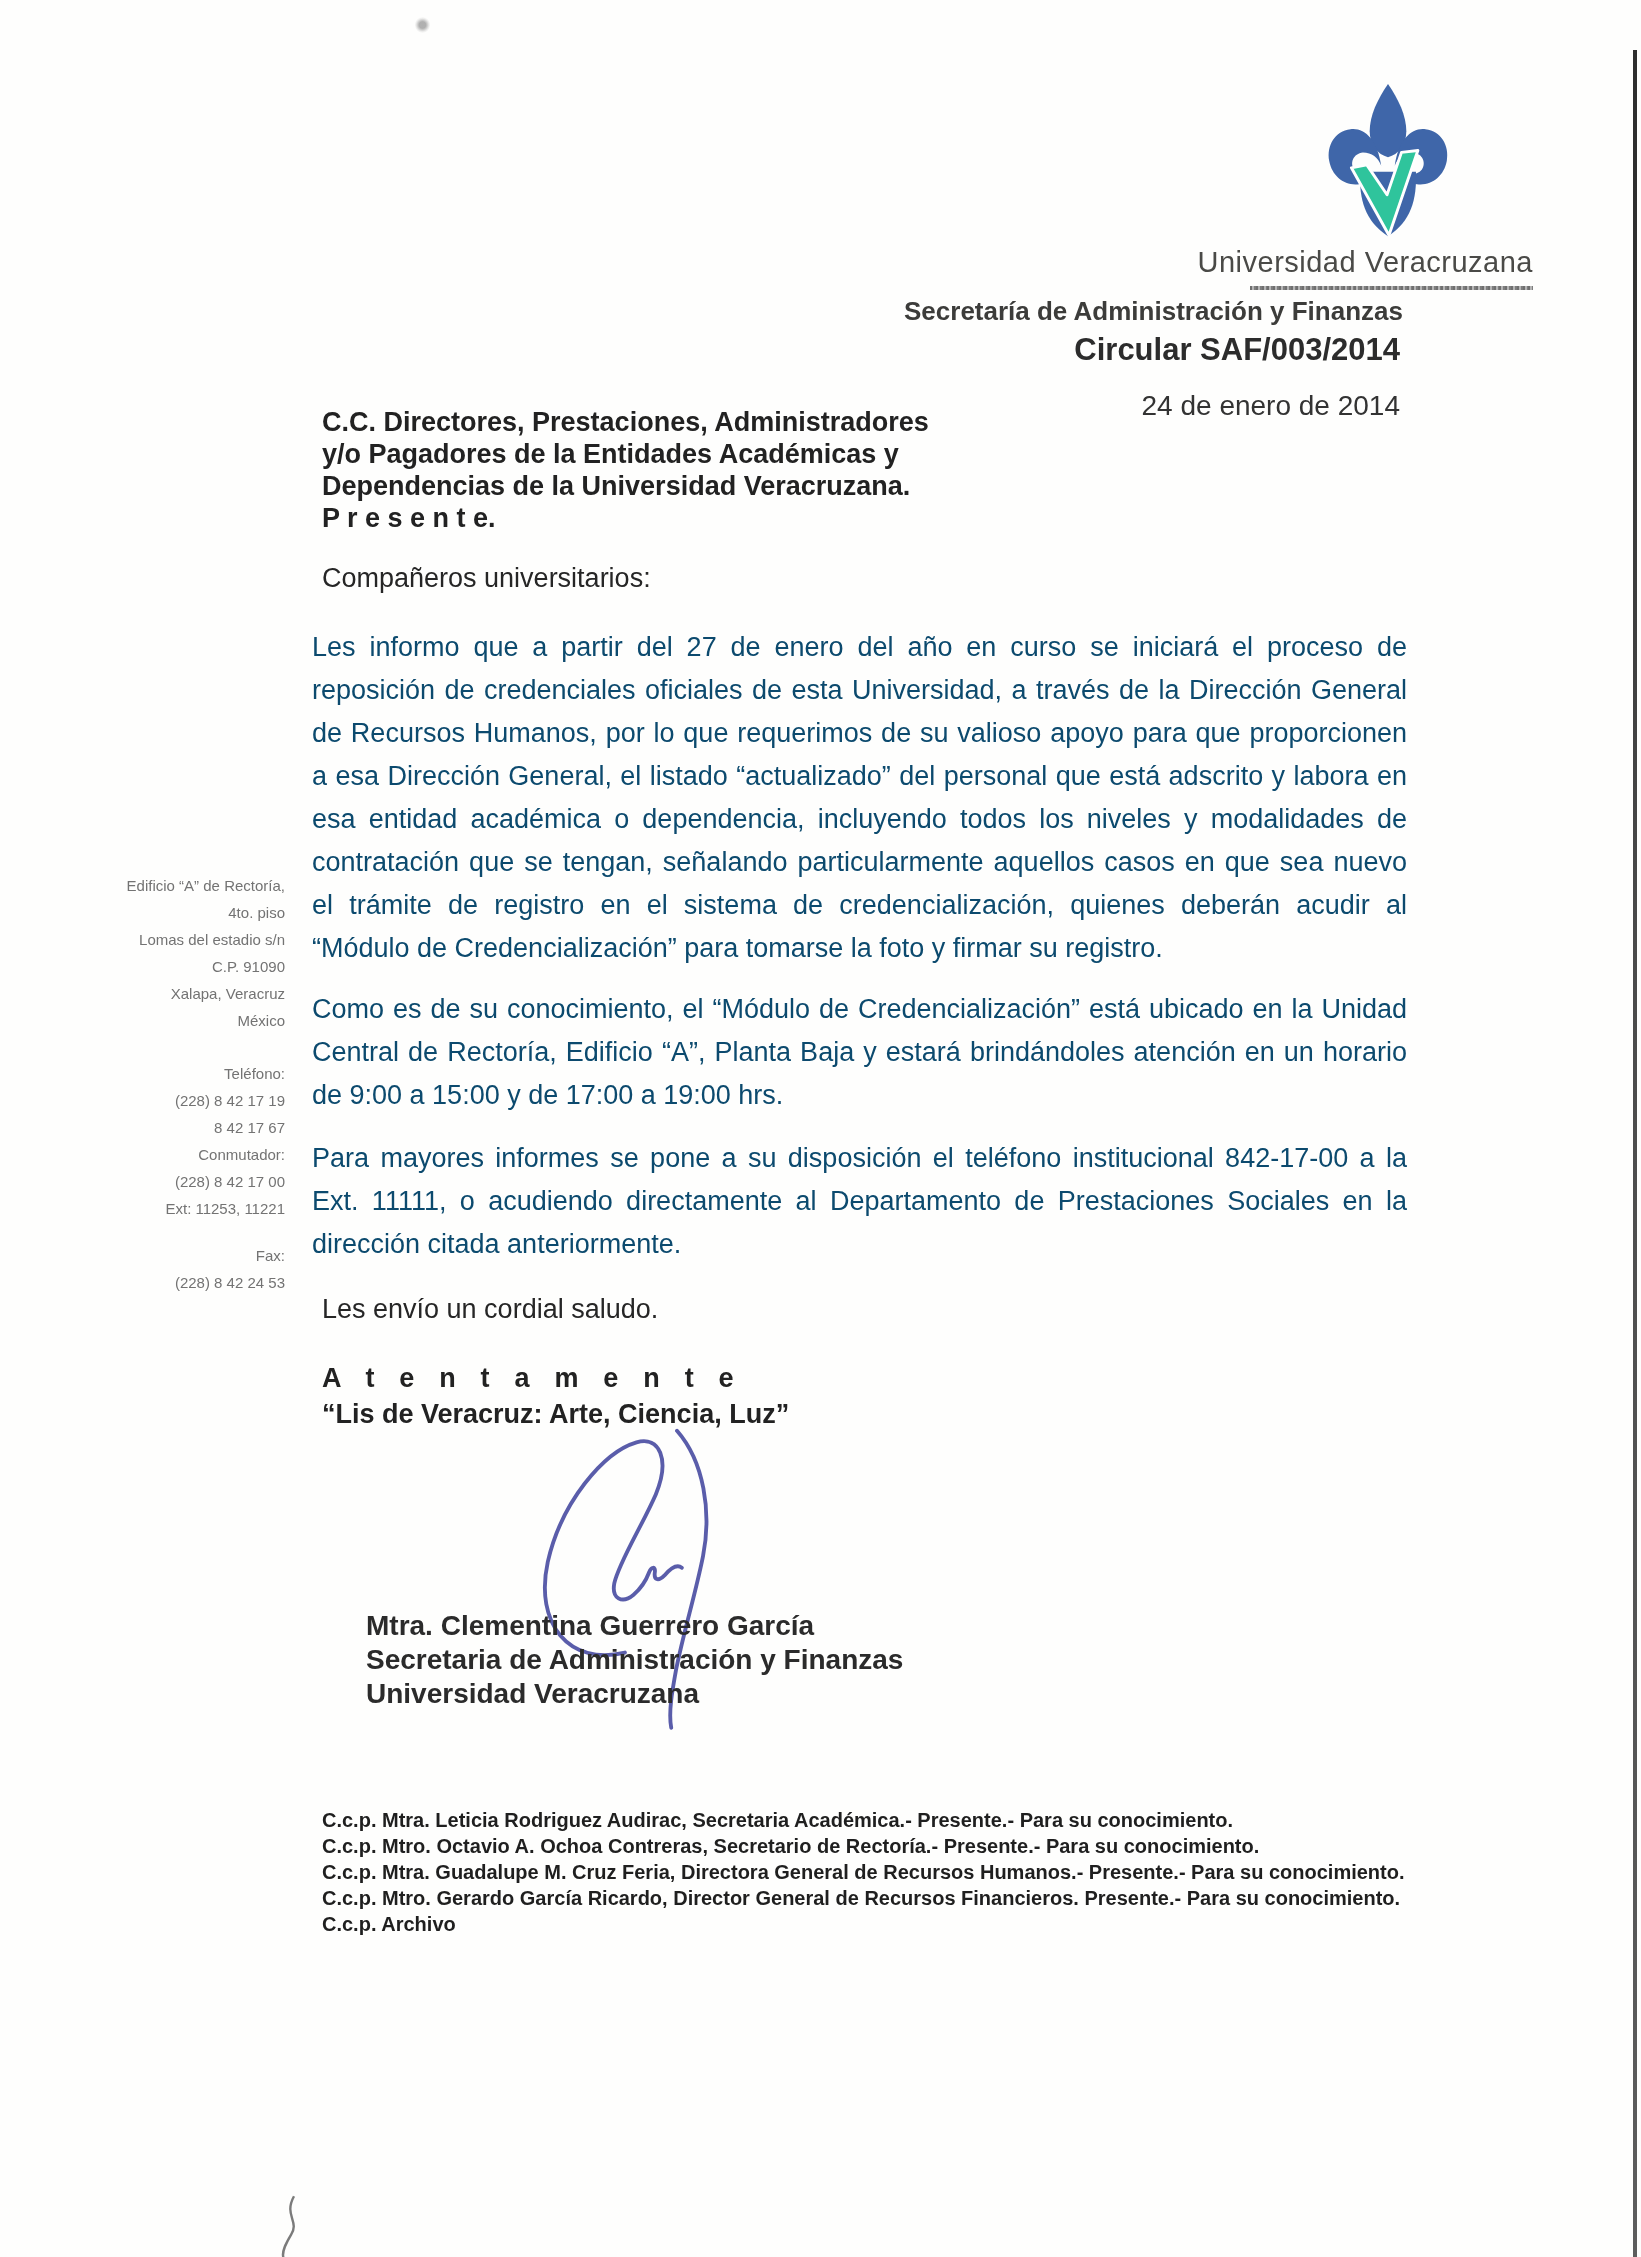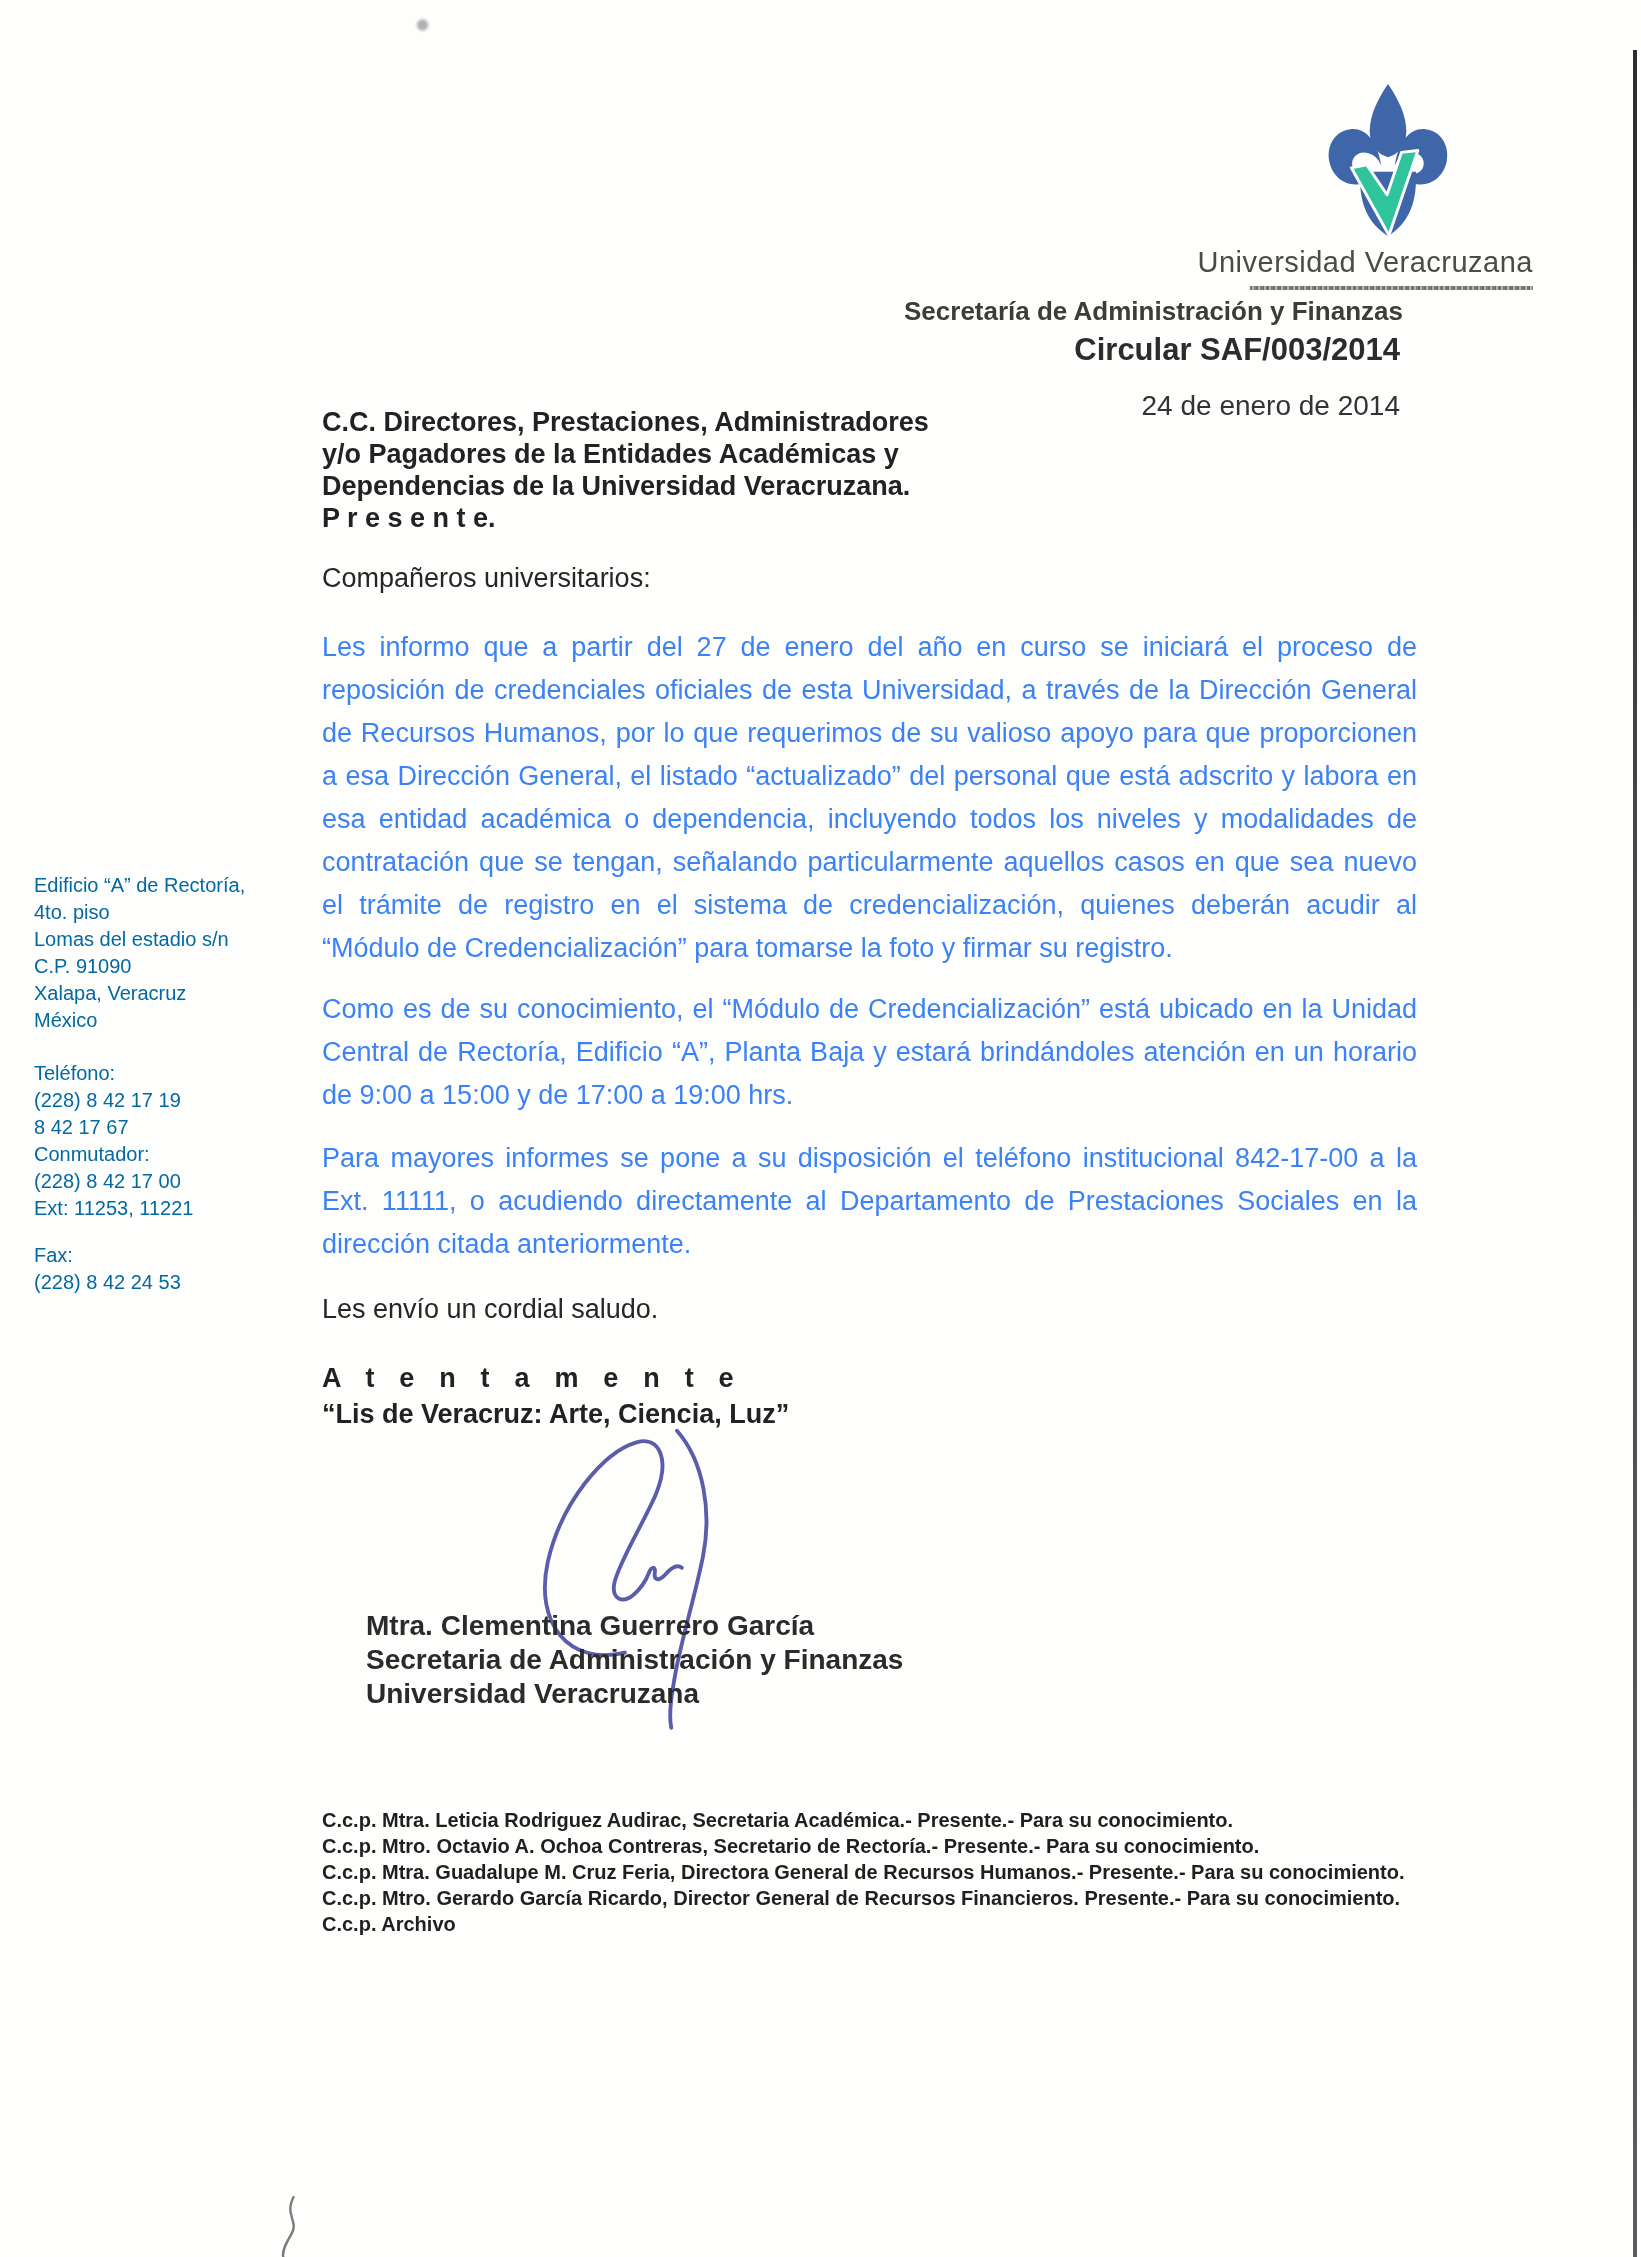--- a/index.html
+++ b/index.html
@@ -35,21 +35,21 @@
     text-align:right;font-size:28px;color:#333;margin-top:20px;
   }
   
   .recipient{
     position:absolute;left:322px;top:406px;width:966px;
     font-size:27px;font-weight:700;line-height:32px;color:#222;
   }
   .salutation{
     position:absolute;left:322px;top:563px;width:869px;font-size:27px;
   }
-  .bodycol{position:absolute;left:322px;width:1095px;font-size:27px;line-height:43px;text-align:justify;color:#3b82f6;}
+  .bodycol{position:absolute;left:312px;width:1095px;font-size:27px;line-height:43px;text-align:justify;color:#0c4a6e;}
   .p1{top:626px;}
   .p2{top:988px;}
   .p3{top:1137px;}
   .closing-line{position:absolute;left:322px;top:1294px;width:869px;font-size:27px;}
   .atentamente{
     position:absolute;left:322px;top:1363px;width:869px;
     font-size:27px;font-weight:700;letter-spacing:8.7px;color:#222;
   }
   .motto{
     position:absolute;left:322px;top:1399px;width:869px;
@@ -60,21 +60,21 @@
   .signer{
     position:absolute;left:322px;top:1609px;width:869px;
     font-size:28px;font-weight:700;line-height:34px;color:#2b2b2b;margin-left:44px;
   }
   
   .cc{
     position:absolute;left:322px;top:1807px;width:1110px;
     font-size:20px;font-weight:700;line-height:26px;color:#1f1f1f;
   }
   
-  .side{position:absolute;width:251px;left:34px;font-size:20px;line-height:27px;color:#0369a1;}
+  .side{position:absolute;width:251px;left:34px;text-align:right;font-size:15px;line-height:27px;color:#737373;}
   .side-address{top:872px;}
   .side-phone{top:1060px;}
   .side-fax{top:1242px;}
   
   .edge-line{
     position:absolute;left:1633px;top:50px;width:3.9px;height:2207px;
     background:linear-gradient(180deg,#2e2e2e 0 6%,#4a4a4a 40%,#5d5d5d 100%);
   }
   .smudge-top{
     position:absolute;left:415px;top:17.4px;width:15.4px;height:15.4px;border-radius:50%;

